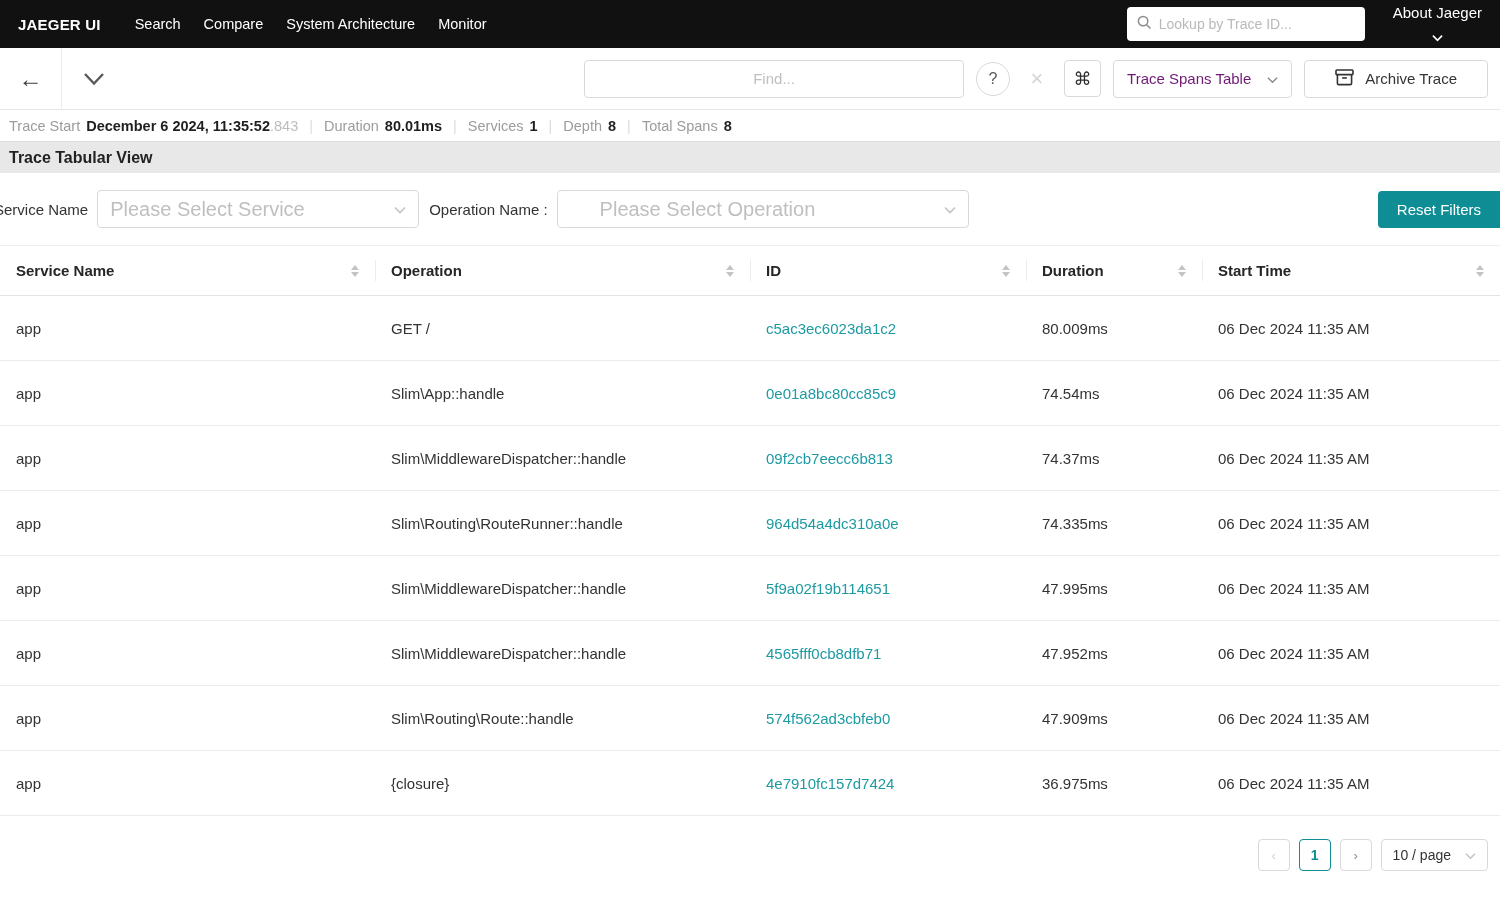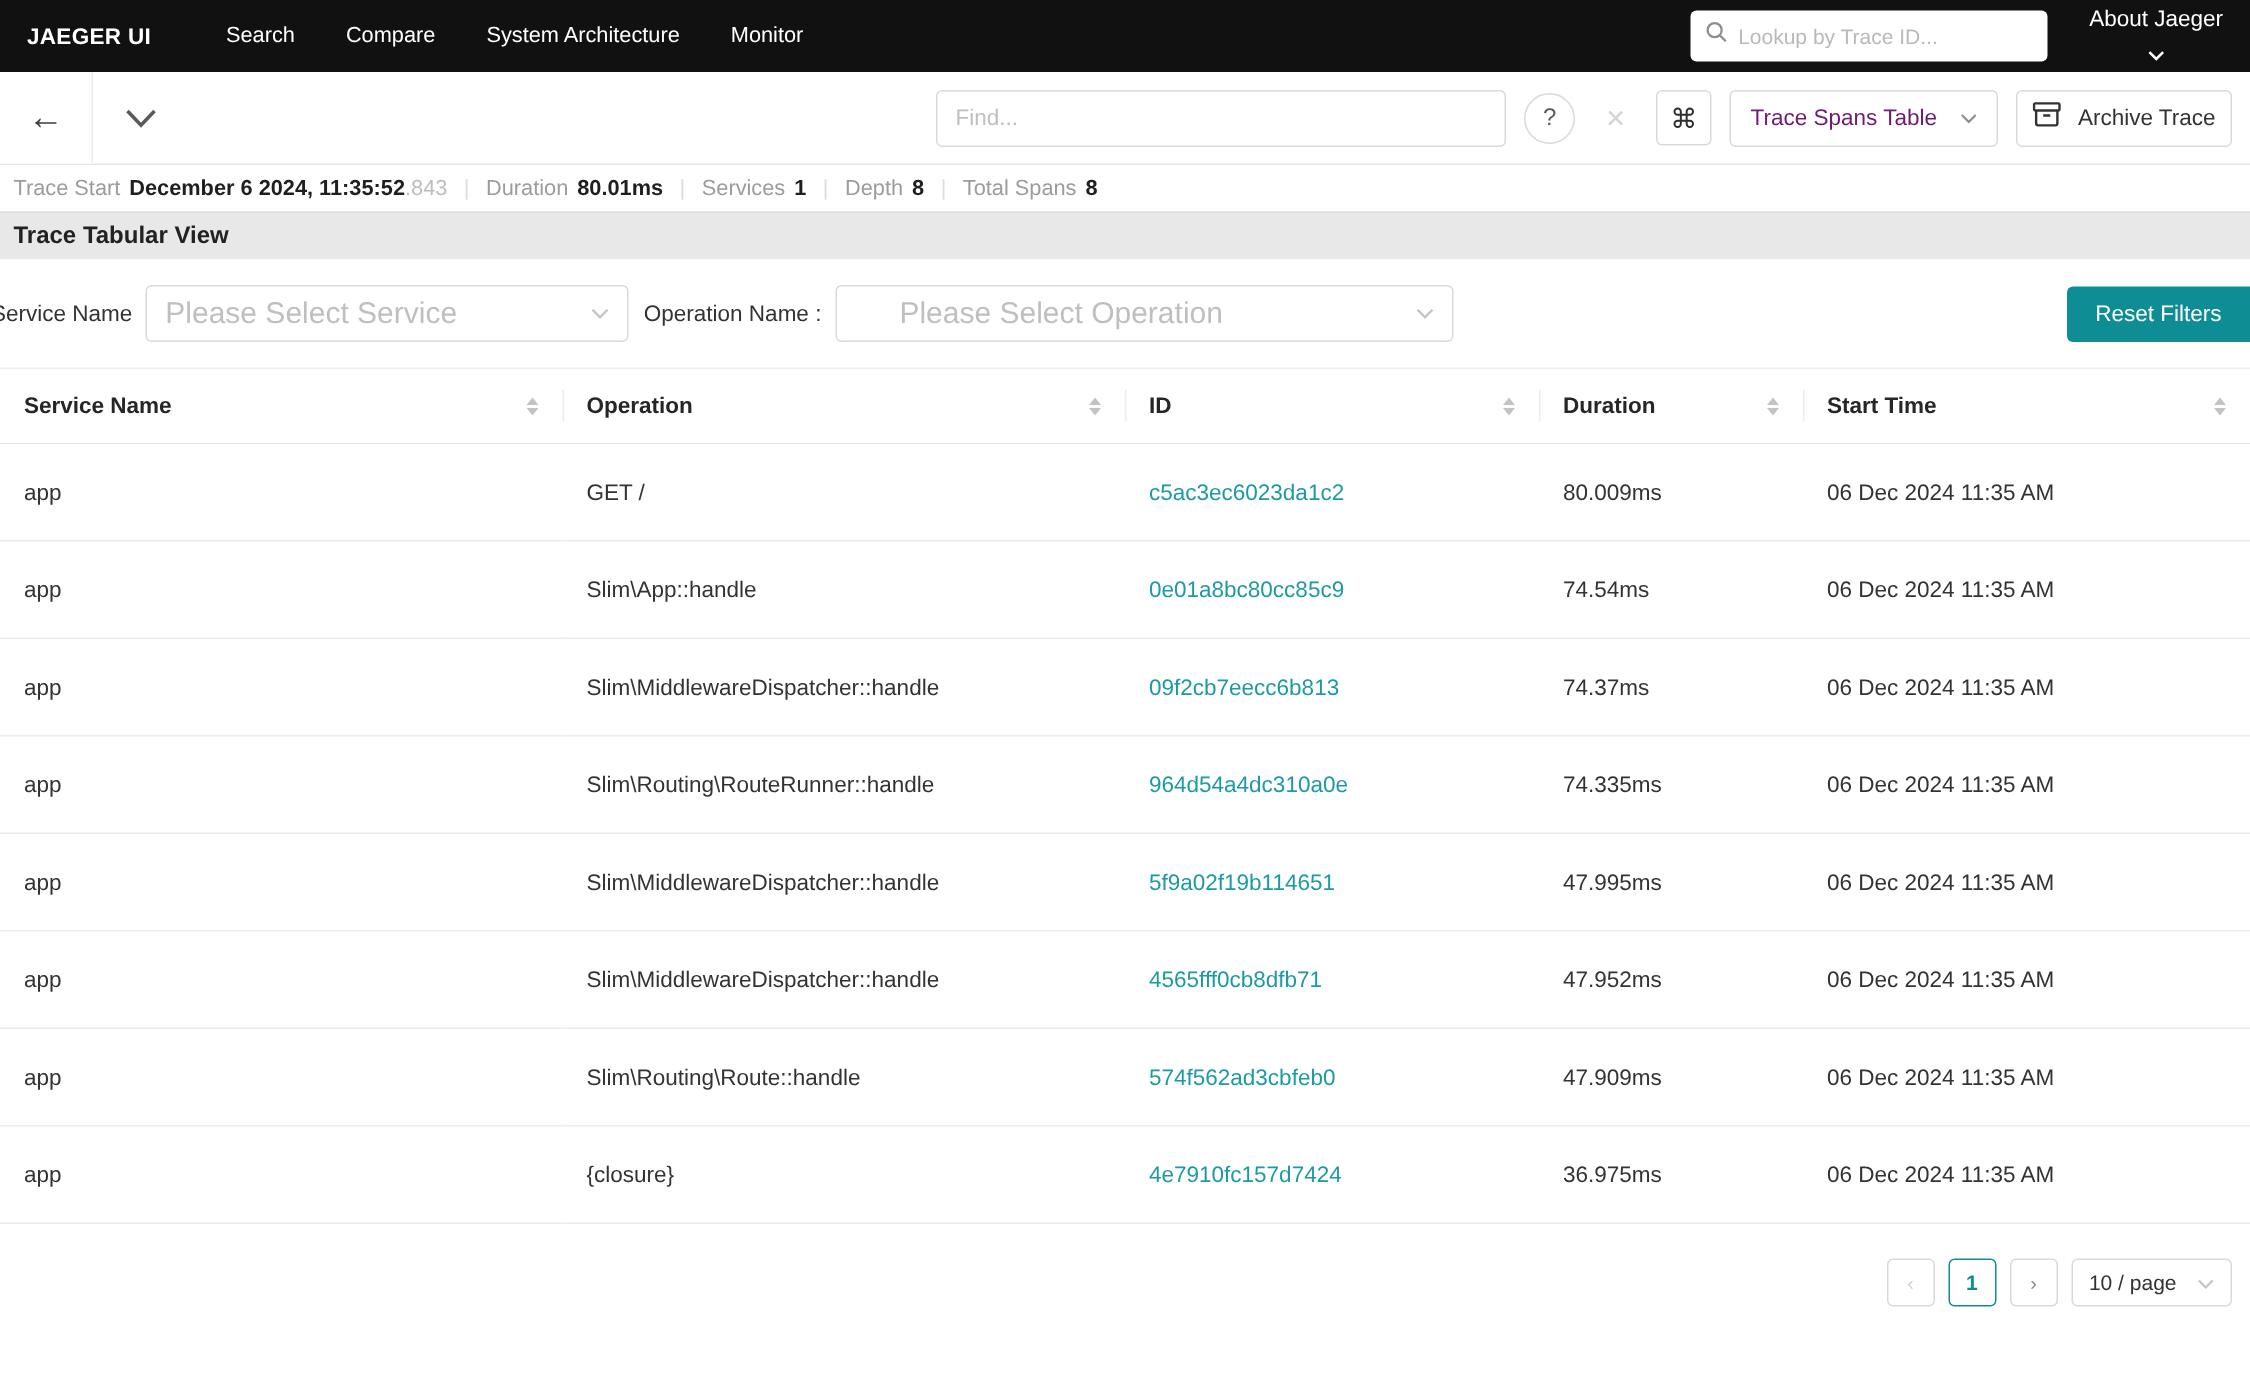--- a/index.html
+++ b/index.html
@@ -3,21 +3,21 @@
 <meta charset="utf-8">
 <style>
   * { margin:0; padding:0; box-sizing:border-box; }
   html,body { width:1500px; height:915px; overflow:hidden; background:#fff;
     font-family:"Liberation Sans", sans-serif; }
 
   
   .topnav { height:48px; background:#111; display:flex; align-items:center;
     padding:0 18px; gap:34px; }
   .brand { color:#fff; font-size:15px; font-weight:700; letter-spacing:.2px; cursor:pointer; }
-  .nav-items { display:flex; gap:34px;margin-left:16px; }
+  .nav-items { display:flex; gap:23px; }
   .nav-item { color:#fff; font-size:14.5px; font-weight:500; cursor:pointer; text-decoration:none; }
   .nav-right { margin-left:auto; display:flex; align-items:center; gap:28px; }
   .nav-search { background:#fff; border-radius:4px; height:34px; width:238px;
     display:flex; align-items:center; padding:15px 10px; gap:7px; }
   .nav-search svg { flex:0 0 auto; }
   .nav-search input { border:none; outline:none; flex:1; font-size:14px;
     font-family:inherit; color:#333; }
   .nav-search input::placeholder { color:#b9b9b9; }
   .about { color:#fff; font-size:15px; display:flex; align-items:center; gap:7px; cursor:pointer;flex-direction:column; }
 
@@ -25,34 +25,34 @@
   .trace-header { height:62px; background:#fff; border-bottom:1px solid #e6e6e6;
     display:flex; align-items:center; }
   .back-cell { width:62px; height:100%; display:flex; align-items:center; justify-content:center;
     border-right:1px solid #ececec; cursor:pointer; font-size:24px; color:#3a3a3a; background:#fff; border-top:none;border-bottom:none;border-left:none; }
   .collapse-cell { width:64px; height:100%; display:flex; align-items:center; justify-content:center;
     cursor:pointer; background:transparent; border:none; }
   .trace-title { font-size:24px; font-weight:700; color:#343434; display:flex; align-items:baseline; gap:10px; }
   .trace-title .tid { color:#c9c9c9; font-weight:400; font-size:22px; }
   .header-controls { margin-left:auto; display:flex; align-items:center; gap:12px; padding-right:12px; }
   .find-input { width:380px; height:38px; border:1px solid #d9d9d9; border-radius:4px;
-    padding:0 12px; font-size:15px; font-family:inherit; outline:none; color:#333; }
+    padding:0 12px; font-size:15px; font-family:inherit; outline:none; color:#333;text-align:center; }
   .find-input::placeholder { color:#bfbfbf; }
   .help-btn { width:34px; height:34px; border-radius:50%; border:1px solid #d9d9d9;
     background:#fff; color:#595959; font-size:16px; display:flex; align-items:center;
     justify-content:center; cursor:pointer; }
   .clear-btn { border:none; background:none; color:#d4d4d4; font-size:22px; cursor:pointer;
     width:30px; display:flex; align-items:center; justify-content:center; }
   .cmd-btn { width:37px; height:37px; border:1px solid #d9d9d9; border-radius:4px;
     background:#fff; color:#2e2e2e; font-size:18px; display:flex; align-items:center;
     justify-content:center; cursor:pointer; }
   .view-select { height:38px; border:1px solid #d9d9d9; border-radius:4px; background:#fff;
     display:flex; align-items:center; gap:16px; padding:0 13px; font-size:15px; color:#701a75; cursor:pointer; }
   .archive-btn { height:38px; border:1px solid #d9d9d9; border-radius:4px; background:#fff;
-    display:flex; align-items:center; gap:11px; padding:0 10px; font-size:15px; color:#333;
+    display:flex; align-items:center; gap:11px; padding:0 30px; font-size:15px; color:#333;
     cursor:pointer; font-family:inherit; }
 
   
   .trace-info { height:31px; display:flex; align-items:center; padding:0 9px;
     font-size:14.5px; background:#fff; white-space:nowrap; }
   .trace-info .lbl { color:#9c9c9c; margin-right:6px; }
   .trace-info .val { color:#1f1f1f; font-weight:700; }
   .trace-info .dim { color:#bdbdbd; font-weight:400; }
   .trace-info .sep { color:#dcdcdc; margin:0 11px; }
 

